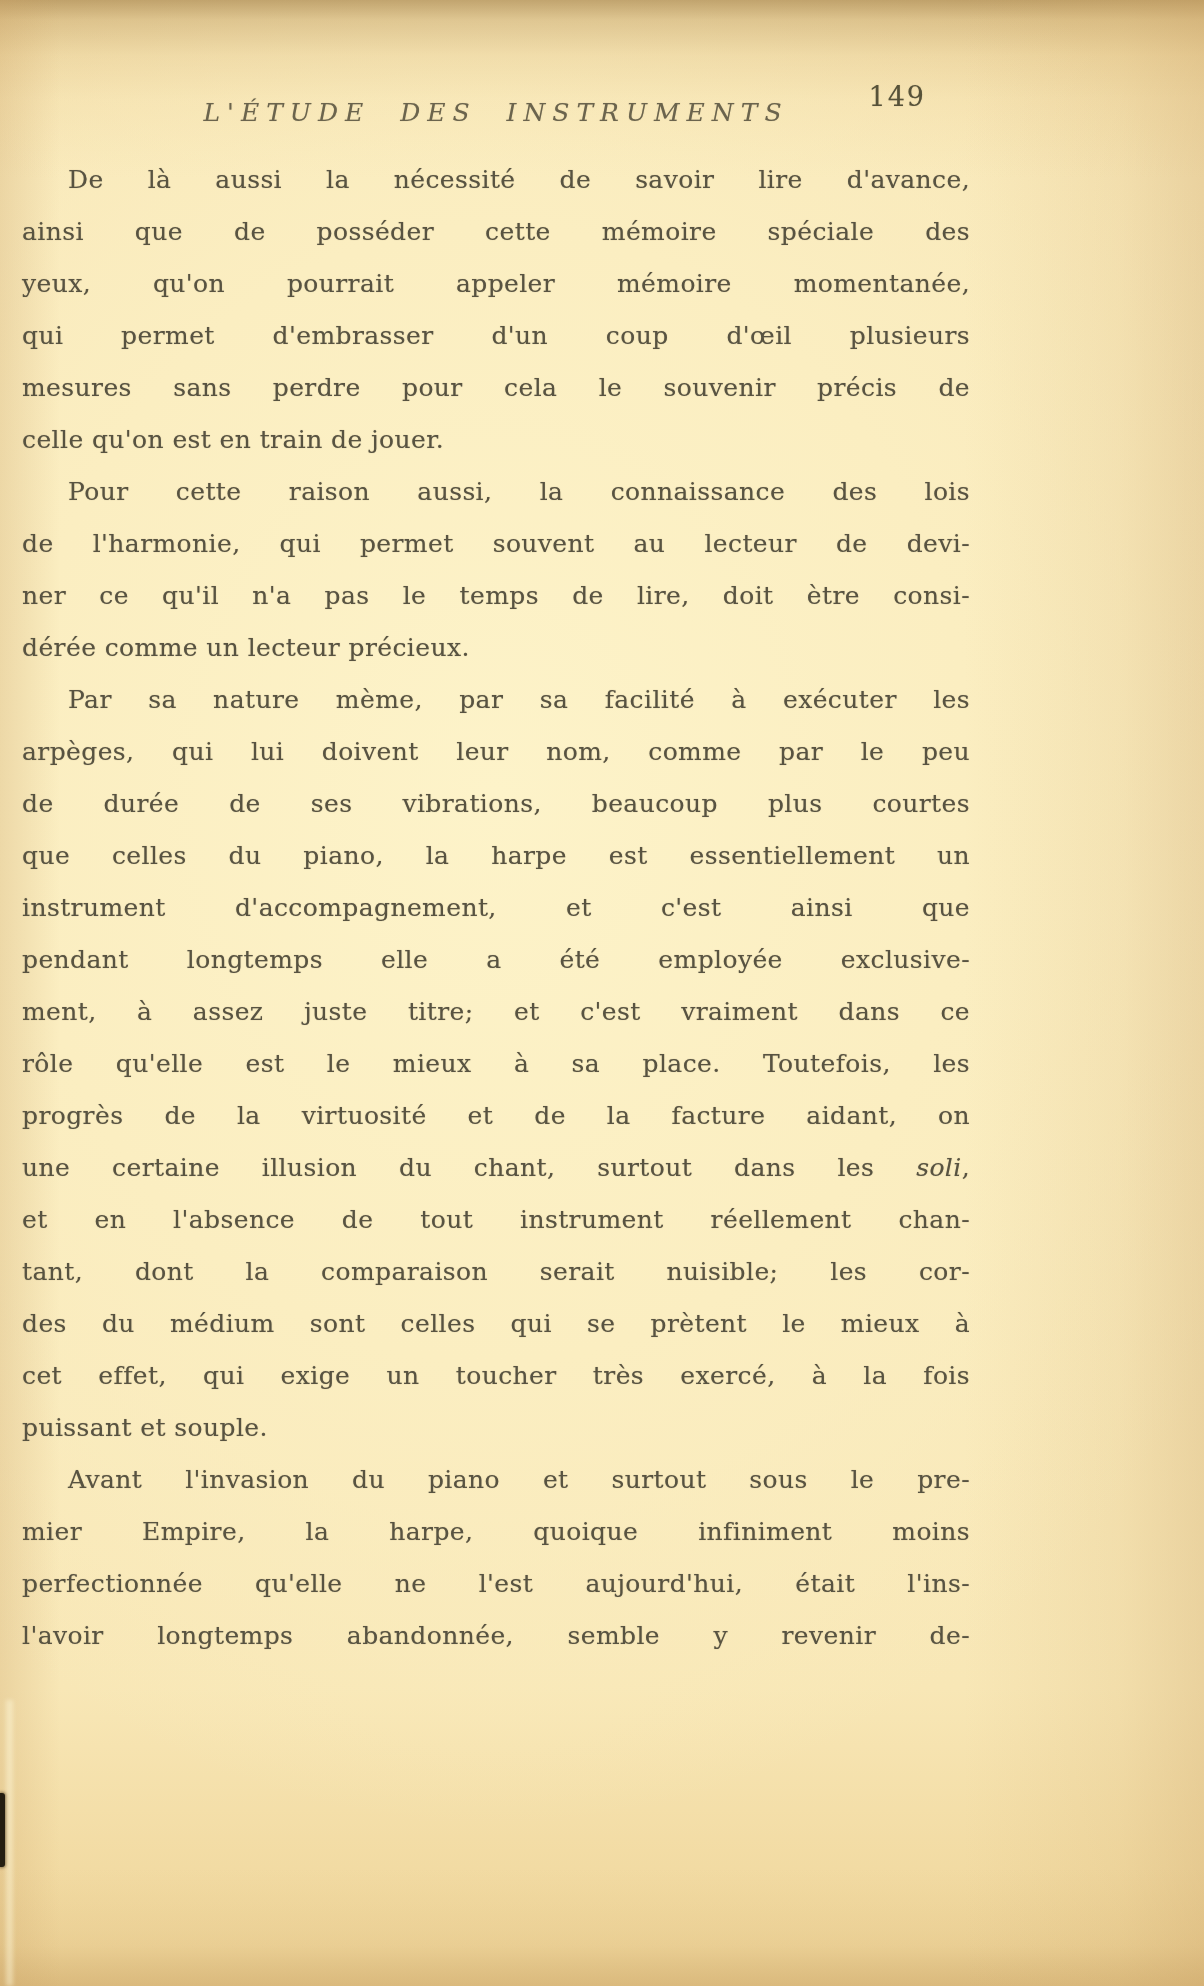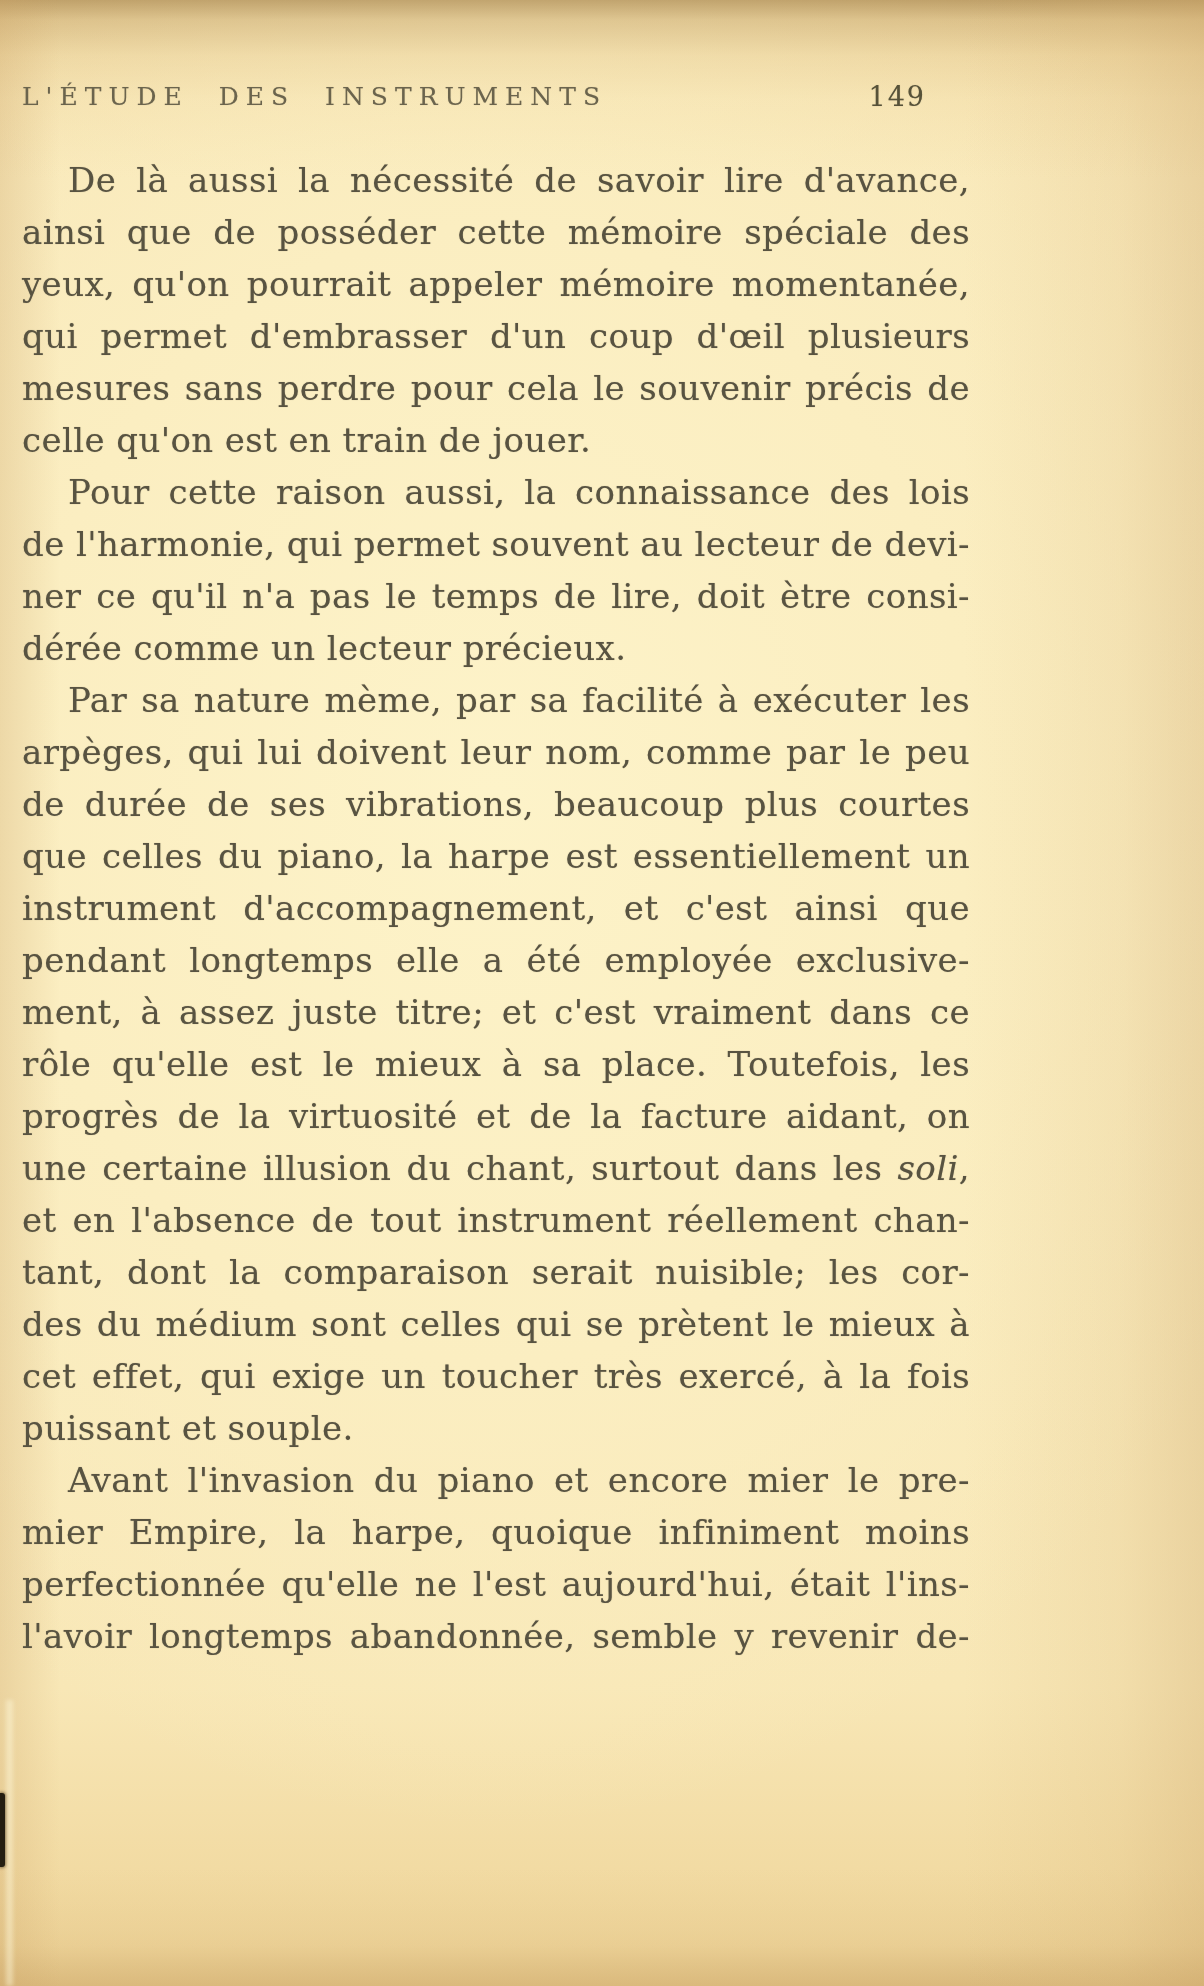--- a/index.html
+++ b/index.html
@@ -18,39 +18,41 @@
       linear-gradient(180deg, rgba(150,112,55,0.55) 0%, rgba(178,140,80,0.35) 1%, rgba(215,182,122,0.22) 2.8%, rgba(235,208,152,0.10) 5%, rgba(240,214,160,0) 9%),
       radial-gradient(ellipse 72% 52% at 41% 40%, #fdf3c9 0%, #fbeec1 55%, rgba(251,238,193,0) 100%),
       linear-gradient(180deg, #f1daa4 0%, #f8e7b8 9%, #faecc0 45%, #f8e7b6 85%, #f0d79d 97%, #eace92 100%);
   }
 
   
   .header {
     position: absolute; left: 22px; top: 80px; width: 948px; height: 36px;
   }
   .header-title {
-    display: block; 
+    display: block; text-align: center;
+    font-style: italic;
     font-size: 25px; line-height: 34px;
     letter-spacing: 7px; word-spacing: 15px;
     color: #6b644d;
     text-shadow: 0 0 1px rgba(107,100,77,0.35);
+    margin-top: 16px;
   }
   .page-number {
     position: absolute; right: 44px; top: 0;
     font-size: 27px; line-height: 34px;
     letter-spacing: 2px;
     color: #575239;
     text-shadow: 0 0 1px rgba(87,82,57,0.35);
     margin-left: 16px;
   }
 
   
   .textblock {
     position: absolute; left: 22px; top: 154px; width: 948px;
-    font-size: 34px; line-height: 52px;
+    font-size: 25px; line-height: 52px;
     letter-spacing: 0.4px;
     color: #585341;
     text-shadow: 0 0 1px rgba(88,83,65,0.45);
   }
   .line {
     text-align: justify;
     text-align-last: justify;
     white-space: normal;
     height: 52px;
     overflow: visible;
@@ -104,21 +106,21 @@
       <div class="line">pendant longtemps elle a été employée exclusive-</div>
       <div class="line">ment, à assez juste titre; et c'est vraiment dans ce</div>
       <div class="line">rôle qu'elle est le mieux à sa place. Toutefois, les</div>
       <div class="line">progrès de la virtuosité et de la facture aidant, on</div>
       <div class="line"><span>une certaine illusion du chant, surtout dans les </span><span class="it">soli</span><span>,</span></div>
       <div class="line">et en l'absence de tout instrument réellement chan-</div>
       <div class="line">tant, dont la comparaison serait nuisible; les cor-</div>
       <div class="line">des du médium sont celles qui se prètent le mieux à</div>
       <div class="line">cet effet, qui exige un toucher très exercé, à la fois</div>
       <div class="line flush">puissant et souple.</div>
-      <div class="line indent">Avant l'invasion du piano et encore mier le pre-</div>
+      <div class="line indent">Avant l'invasion du piano et surtout sous le pre-</div>
       <div class="line">mier Empire, la harpe, quoique infiniment moins</div>
       <div class="line">perfectionnée qu'elle ne l'est aujourd'hui, était l'ins-</div>
       <div class="line">l'avoir longtemps abandonnée, semble y revenir de-</div>
     </div>
 
   <div class="edge-light"></div>
   <div class="edge-artifact"></div>
 
 </div>
 

